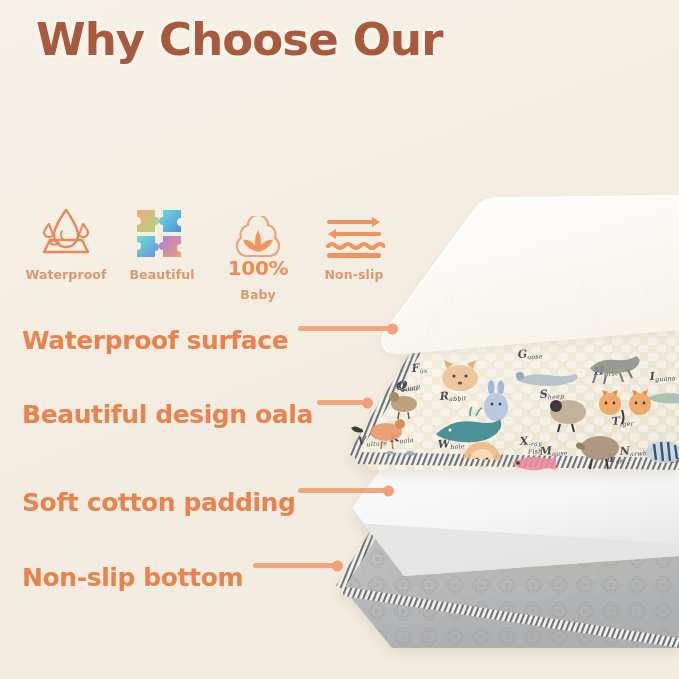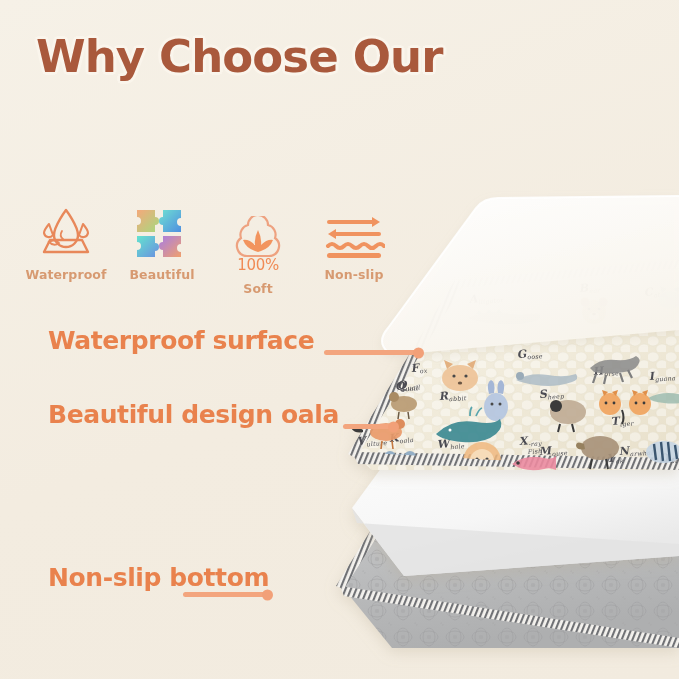--- a/index.html
+++ b/index.html
@@ -16,21 +16,21 @@
     position: relative;
     width: 679px;
     height: 679px;
     background: linear-gradient(160deg, #f6f1e7 0%, #f3ece0 55%, #f2ebdf 100%);
     overflow: hidden;
   }
 
   
   .title-block {
     position: absolute;
-    top: 32px;
+    top: 15px;
     left: 0;
     width: 611px;
     z-index: 30;
   }
   .title-line {
     font-family: "DejaVu Sans", sans-serif;
     font-weight: 700;
     font-size: 45px;
     line-height: 1.12;
     letter-spacing: -0.9px;
@@ -80,35 +80,34 @@
   .icon-label {
     margin-top: 7px;
     font-family: "DejaVu Sans", sans-serif;
     font-size: 12.5px;
     font-weight: 700;
     color: #d79a71;
     letter-spacing: 0.1px;
   }
   .pct-text {
     font-family: "DejaVu Sans", sans-serif;
-    font-size: 15px;
-    font-weight: 400;
+    font-size: 20px;
+    font-weight: 700;
     color: #f08b55;
     margin-top: -4px;
     letter-spacing: -0.3px;
   }
 
   
   .feature {
     position: absolute;
     display: flex;
-    align-items: flex-end;
+    align-items: flex-start;
     z-index: 28;
     white-space: nowrap;
-    margin-left: 26px;
   }
   .feature-text {
     font-family: "DejaVu Sans", sans-serif;
     font-weight: 700;
     font-size: 25px;
     color: #e9824d;
     letter-spacing: -0.4px;
   }
   .leader {
     position: relative;
@@ -128,21 +127,21 @@
     background: #f2a078;
     transform: translateY(-50%);
   }
 
   .f1 { top: 326px; left: 22px; }
   .f1 .leader { width: 96px; }
   .f2 { top: 400px; left: 22px; }
   .f2 .leader { width: 52px; margin-left: 4px; }
   .f3 { top: 488px; left: 22px; }
   .f3 .leader { width: 92px; margin-left: 2px; }
-  .f4 { top: 563px; left: 22px; flex-direction: column; }
+  .f4 { top: 563px; left: 22px; }
   .f4 .leader { width: 86px; }
 
   
   .mat-stage {
     position: absolute;
     inset: 0;
     z-index: 10;
   }
   .mat-svg { position: absolute; top: 0; left: 0; }
 
@@ -519,21 +518,21 @@
     </div>
 
     <div class="icon-cell">
       <div class="icon-art">
         <svg width="58" height="44" viewBox="0 0 58 44">
           <path d="M18 40 a10 10 0 0 1 -6 -18 a10 10 0 0 1 7 -13 a10 10 0 0 1 20 0 a10 10 0 0 1 7 13 a10 10 0 0 1 -6 18z" fill="none" stroke="#eea280" stroke-width="2.2"></path>
           <path d="M29 14 q4 8 3 15 q6 -6 12 -5 q-3 8 -12 11 q-3 1 -3 1 q0 0 -3 -1 q-9 -3 -12 -11 q6 -1 12 5 q-1 -7 3 -15z" fill="#f2945e"></path>
         </svg>
       </div>
       <div class="pct-text">100%</div>
-      <div class="icon-label">Soft</div>
+      <div class="icon-label">Baby</div>
     </div>
 
     <div class="icon-cell">
       <div class="icon-art">
         <svg width="62" height="46" viewBox="0 0 62 46">
           <path d="M6 8 H52" stroke="#f0935f" stroke-width="4" stroke-linecap="round"></path>
           <path d="M49 3 L57 8 L49 13z" fill="#f0935f"></path>
           <path d="M10 20 H56" stroke="#f0935f" stroke-width="4" stroke-linecap="round"></path>
           <path d="M13 15 L5 20 L13 25z" fill="#f0935f"></path>
           <path d="M5 32 q4 -4 8 0 t8 0 t8 0 t8 0 t8 0 t8 0 t8 0" fill="none" stroke="#f0935f" stroke-width="4" stroke-linecap="round"></path>
@@ -547,19 +546,23 @@
   <div class="feature f1">
     <span class="feature-text">Waterproof surface</span>
     <span class="leader"></span>
   </div>
 
   <div class="feature f2">
     <span class="feature-text">Beautiful design oala</span>
     <span class="leader"></span>
   </div>
 
+  <div class="feature f3">
+    <span class="feature-text">Soft cotton padding</span>
+    <span class="leader"></span>
+  </div>
 
   <div class="feature f4">
     <span class="feature-text">Non-slip bottom</span>
     <span class="leader"></span>
   </div>
 
 </div>
 
 </body></html>

